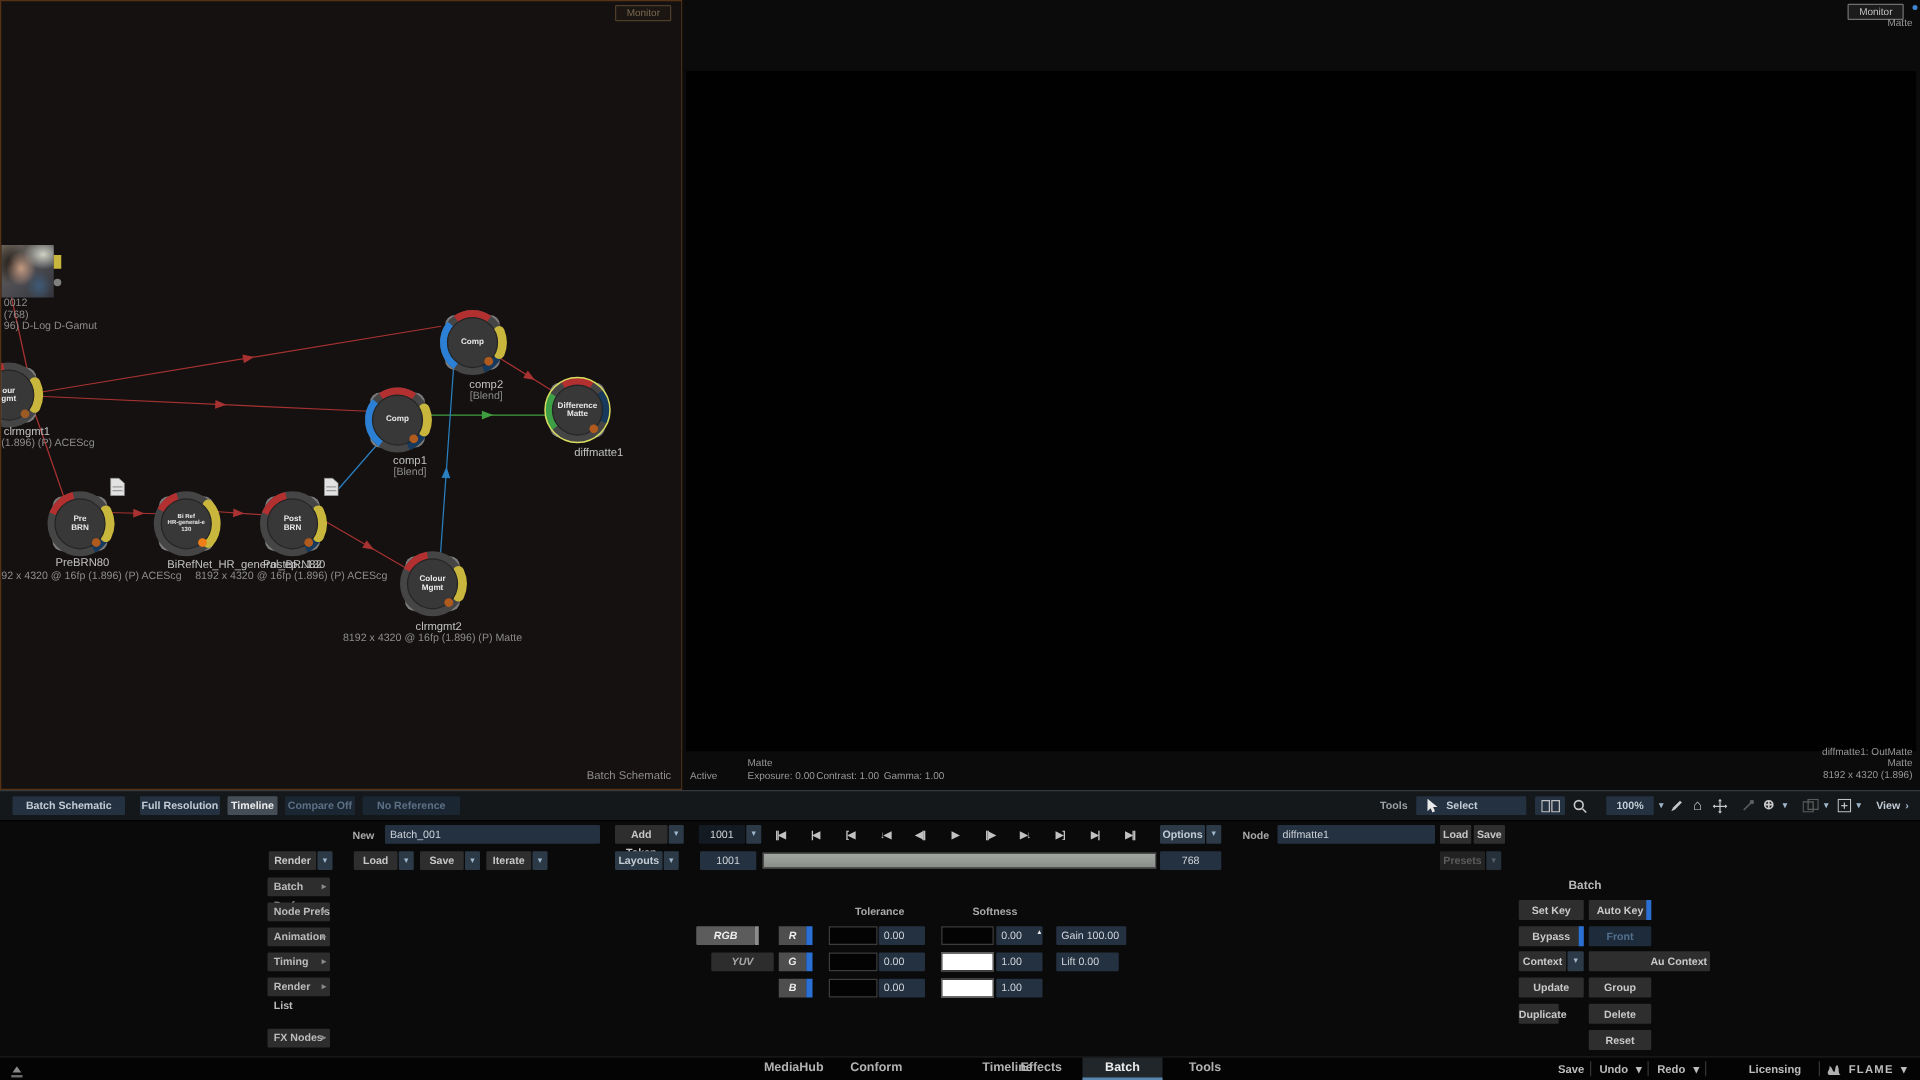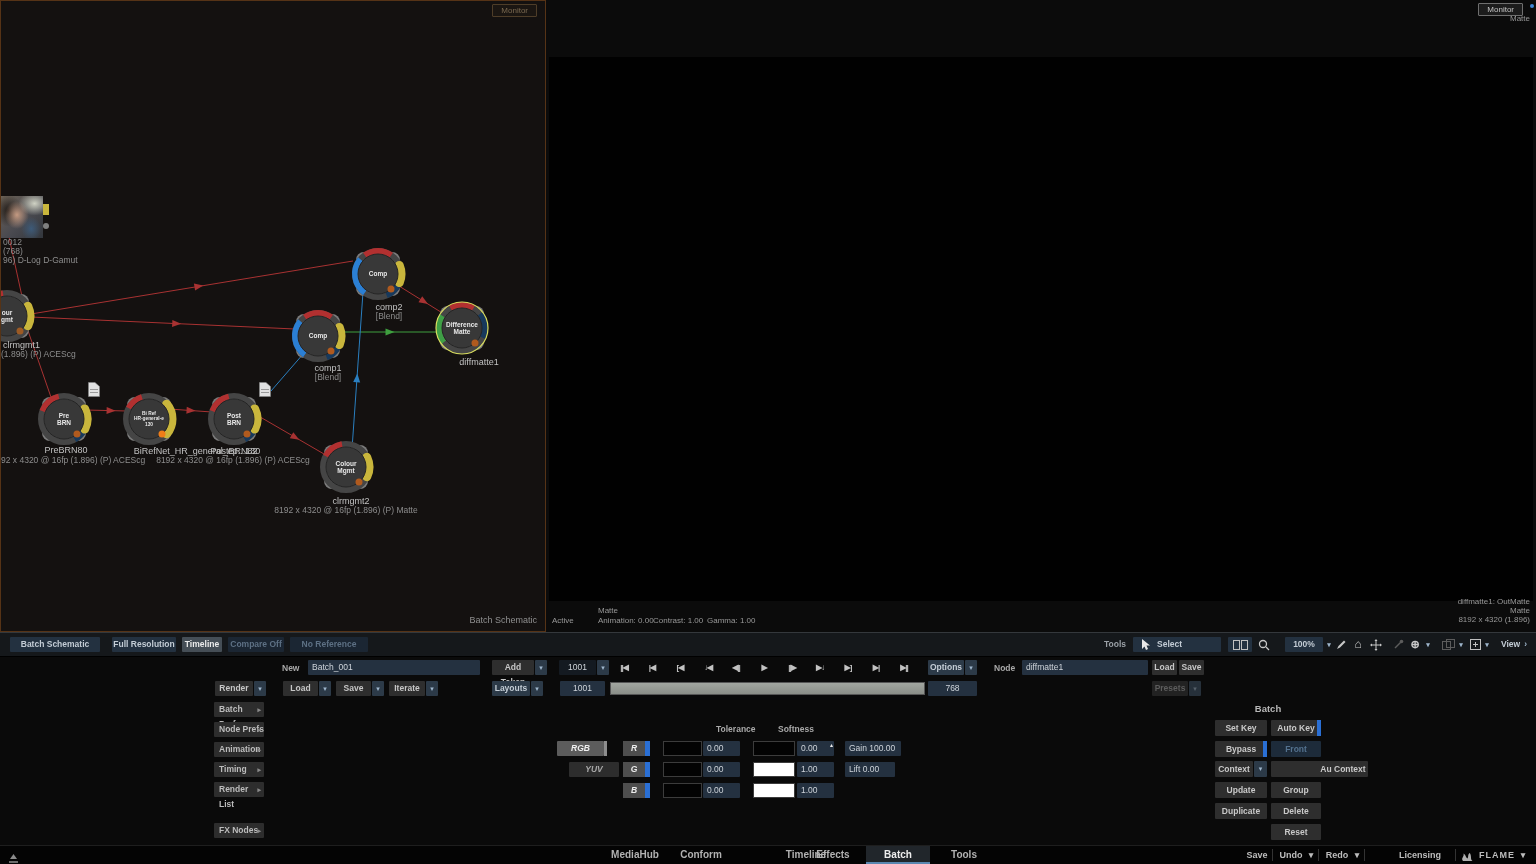--- a/index.html
+++ b/index.html
@@ -240,21 +240,21 @@
     <div id="sch-corner-label" class="abs">Batch Schematic</div>
   </div>
 
   <div id="viewer" class="abs">
     <div id="viewport" class="abs"></div>
     <div id="vw-monitor" class="abs mini-btn">Monitor</div>
     <div id="vw-dot" class="abs"></div>
     <div class="ov ov-r" style="top:14px;">Matte</div>
     <div class="ov" style="left:52px;top:606px;">Matte</div>
     <div class="ov" style="left:6px;top:616px;">Active</div>
-    <div class="ov" style="left:52px;top:616px;">Animation: 0.00</div>
+    <div class="ov" style="left:52px;top:616px;">Exposure: 0.00</div>
     <div class="ov" style="left:107px;top:616px;">Contrast: 1.00</div>
     <div class="ov" style="left:161px;top:616px;">Gamma: 1.00</div>
     <div class="ov ov-r" style="top:597px;">diffmatte1: OutMatte</div>
     <div class="ov ov-r" style="top:606px;">Matte</div>
     <div class="ov ov-r" style="top:615px;">8192 x 4320 (1.896)</div>
   </div>
 
   <div id="toolbar" class="abs">
     <div class="tb tb-blue" style="left:10px;width:90px;">Batch Schematic</div>
     <div class="tb tb-blue" style="left:112px;width:64px;">Full Resolution</div>
@@ -374,21 +374,21 @@
 
     <div id="sidecol">
         <div class="sidebtn" style="top: 45px;">Batch Prefs<span class="arr">▸</span></div>
         <div class="sidebtn" style="top: 65px;">Node Prefs<span class="arr">▸</span></div>
         <div class="sidebtn" style="top: 85px;">Animation<span class="arr">▸</span></div>
         <div class="sidebtn" style="top: 105px;">Timing<span class="arr">▸</span></div>
         <div class="sidebtn" style="top: 125px;">Render List<span class="arr">▸</span></div>
         <div class="sidebtn" style="top: 166px;">FX Nodes<span class="arr">▸</span></div>
       </div>
 
-    <div class="lbl" style="left:684px;top:67px;margin-left:32px;">Tolerance</div>
+    <div class="lbl" style="left:684px;top:67px;">Tolerance</div>
     <div class="lbl" style="left:778px;top:67px;">Softness</div>
     <div class="btn" style="left:557px;top:84px;width:47px;background:#5c5c5c;color:#f0f0f0;font-style:italic;">RGB</div>
     <div class="abs" style="left:604px;top:84px;width:3px;height:15px;background:#8d8d8d;"></div>
     <div class="btn" style="left:557px;top:105px;width:50px;font-style:italic;color:#a8a8a8;background:#2d2d2d;margin-left:12px;">YUV</div>
     <div id="matte-rows">
         <div class="chbtn" style="left: 623px; top: 84px;">R</div>
         <div class="chstrip" style="left: 645px; top: 84px;"></div>
         <div class="swatch" style="left: 663px; top: 84px; width: 39px; background: rgb(3, 3, 3);"></div>
         <div class="field" style="left: 703px; top: 84px; width: 37px;">0.00</div>
         <div class="swatch" style="left: 753px; top: 84px; width: 42px; background: rgb(3, 3, 3);"></div>
@@ -414,21 +414,21 @@
     <div id="batchgrid">
         <div class="bbtn" style="left: 1215px; top: 63px; width: 52px;">Set Key</div>
         <div class="bbtn" style="left: 1271px; top: 63px; width: 50px;">Auto Key<div class="strip"></div></div>
         <div class="bbtn" style="left: 1215px; top: 83.7px; width: 52px;">Bypass<div class="strip"></div></div>
         <div class="bbtn front" style="left: 1271px; top: 83.7px; width: 50px;">Front</div>
         <div class="bbtn" style="left: 1215px; top: 104.4px; width: 38px;">Context</div>
         <div class="drop" style="left: 1254px; top: 104.4px; height: 16px; line-height: 16px; width: 13px;">▾</div>
         <div class="bbtn" style="left: 1271px; top: 104.4px; width: 50px; padding-left: 47px;">Au Context</div>
         <div class="bbtn" style="left: 1215px; top: 125.1px; width: 52px;">Update</div>
         <div class="bbtn" style="left: 1271px; top: 125.1px; width: 50px;">Group</div>
-        <div class="bbtn" style="left: 1215px; top: 145.8px; width: 52px;">Duplicate</div>
+        <div class="bbtn" style="left: 1215px; top: 145.8px; width: 32px;">Duplicate</div>
         <div class="bbtn" style="left: 1271px; top: 145.8px; width: 50px;">Delete</div>
         <div class="bbtn" style="left: 1271px; top: 166.5px; width: 50px;">Reset</div>
       </div>
   </div>
 
   <div id="bottombar" class="abs">
     <div class="abs" style="left:8px;top:4px;">
       <svg width="11" height="10">
           <polygon points="5.5,0 9,5 2,5" fill="#8a8a8a"></polygon>
           <rect x="1" y="7" width="9" height="2" fill="#6a6a6a"></rect>

